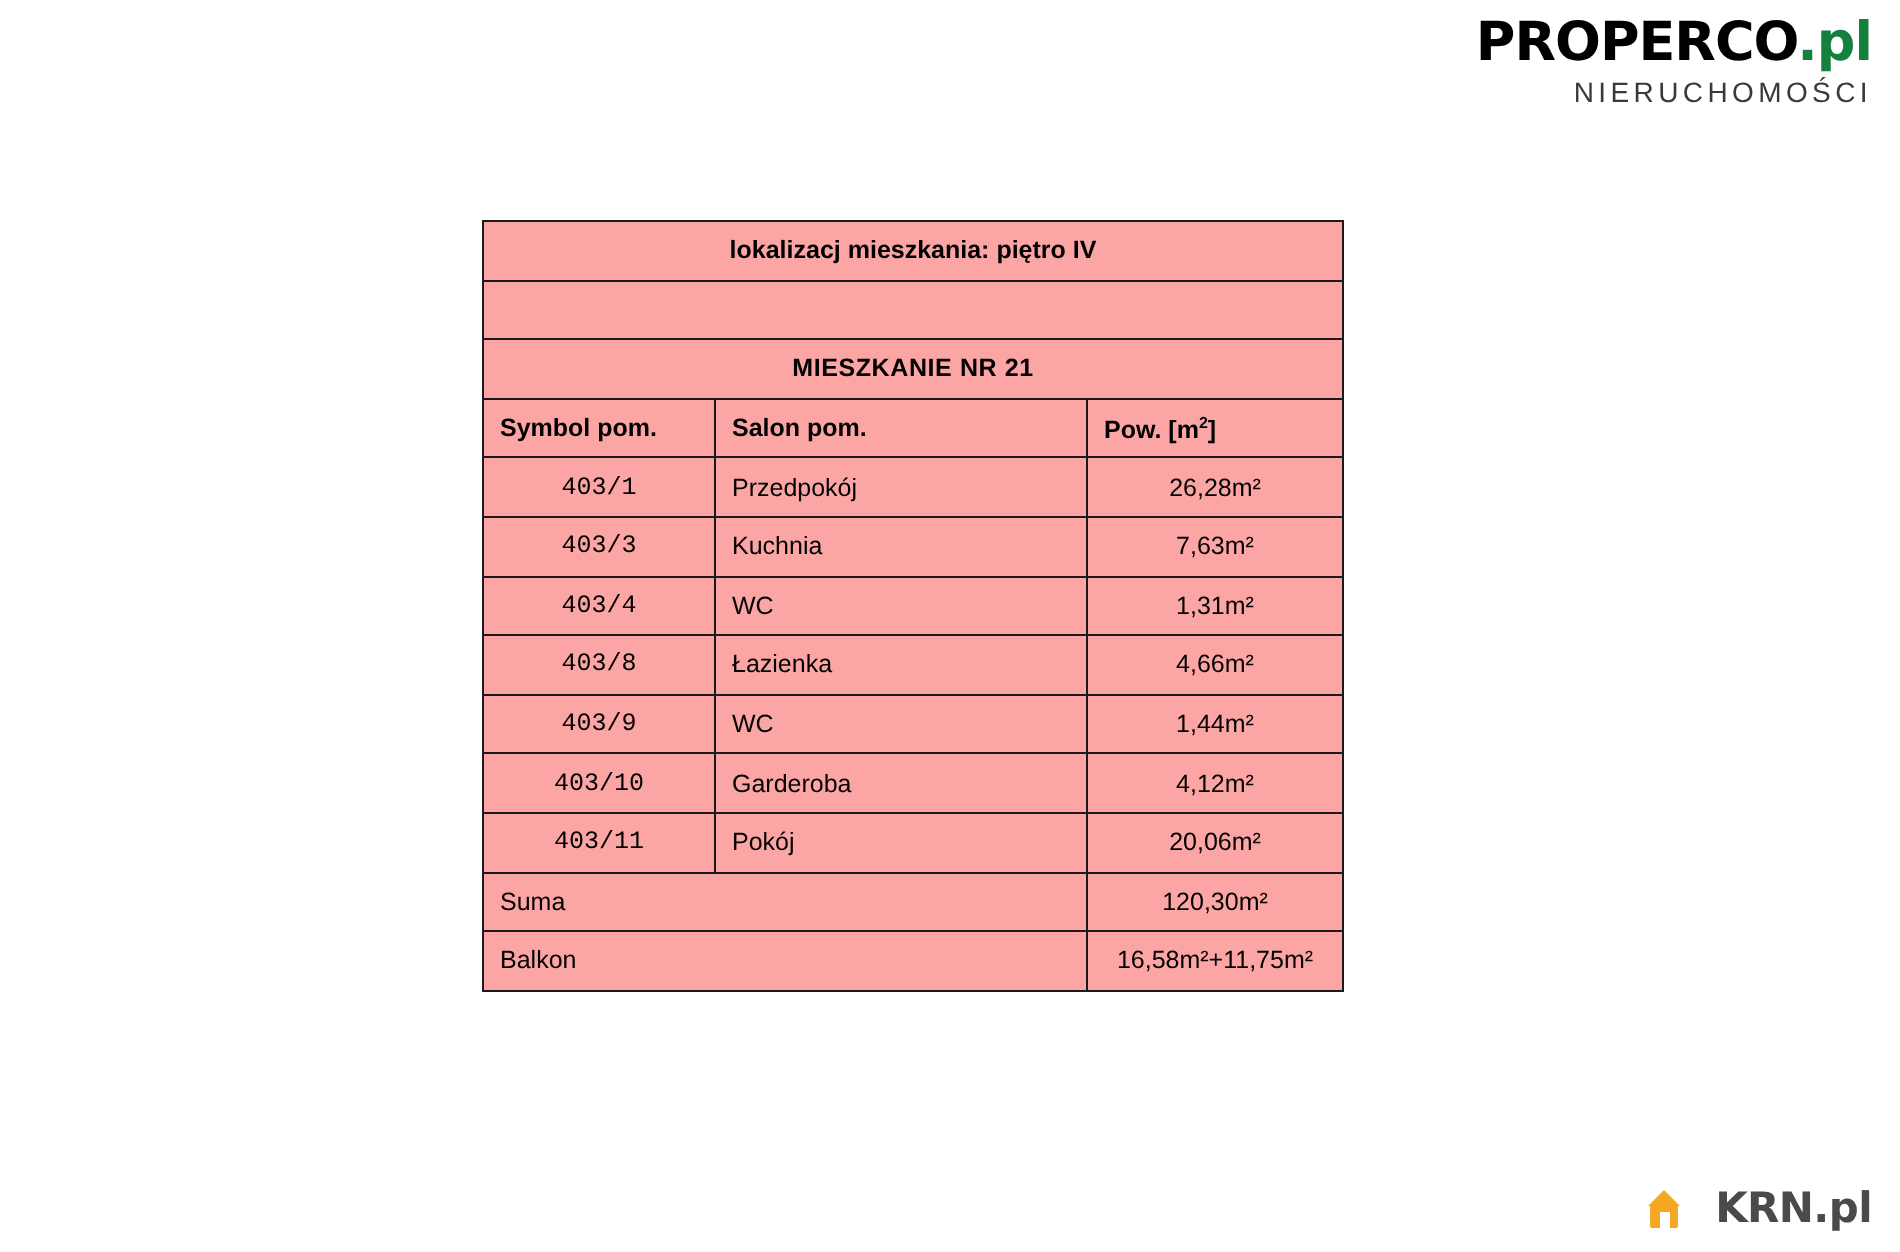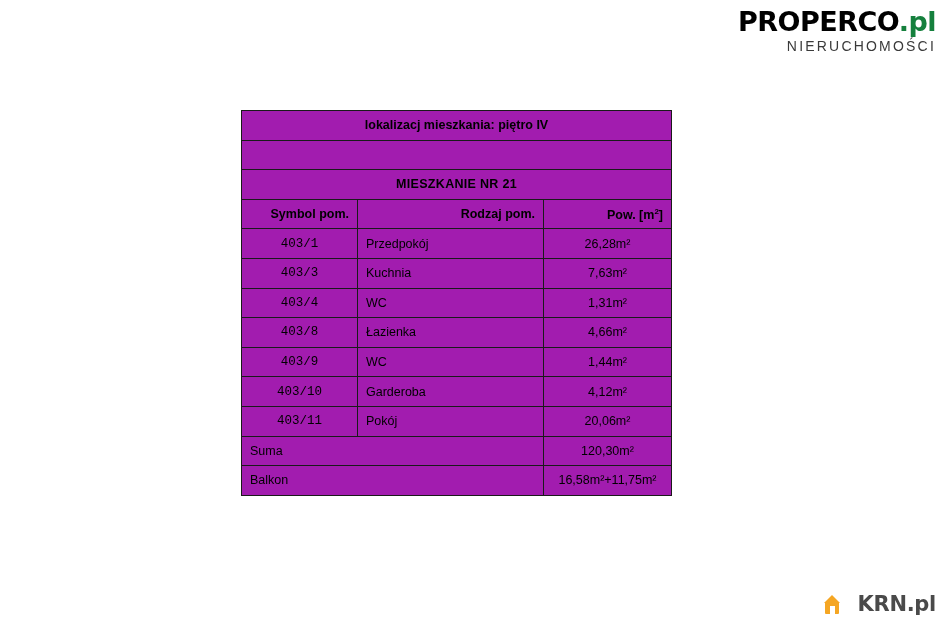--- a/index.html
+++ b/index.html
@@ -46,21 +46,21 @@
   }
 
   
   #plan-table {
     position: absolute;
     left: 241px;
     top: 110px;
     width: 430px;
     border-collapse: collapse;
     table-layout: fixed;
-    background: #a21caf;
+    background: #fca5a5;
     padding-left: 23px;
   }
   #plan-table td {
     border: 1px solid #1a1a1a;
     font-size: 12.5px;
     color: #000000;
     height: 28.6px;
     padding: 0 8px;
     vertical-align: middle;
   }
@@ -78,21 +78,21 @@
     height: 28px;
   }
   .row-title td {
     text-align: center;
     font-size: 14px;
     font-weight: bold;
     letter-spacing: 0.3px;
     height: 32px;
   }
   .row-head td {
-    text-align: right;
+    text-align: left;
     font-weight: bold;
     font-size: 12.5px;
     height: 31px;
   }
   .cell-sym {
     text-align: center;
     font-family: Liberation Mono, monospace;
   }
   .cell-kind {
     text-align: left;
@@ -180,21 +180,21 @@
       <td colspan="3">lokalizacj mieszkania:  piętro IV</td>
     </tr>
     <tr class="row-blank">
       <td colspan="3"></td>
     </tr>
     <tr class="row-title">
       <td colspan="3">MIESZKANIE NR 21</td>
     </tr>
     <tr class="row-head">
       <td>Symbol pom.</td>
-      <td>Rodzaj pom.</td>
+      <td>Salon pom.</td>
       <td><span>Pow.  [m</span><sup>2</sup><span>]</span></td>
     </tr>
 
     <tr>
       <td class="cell-sym">403/1</td>
       <td class="cell-kind">Przedpokój</td>
       <td class="cell-area">26,28m²</td>
     </tr>
     <tr>
       <td class="cell-sym">403/3</td>

